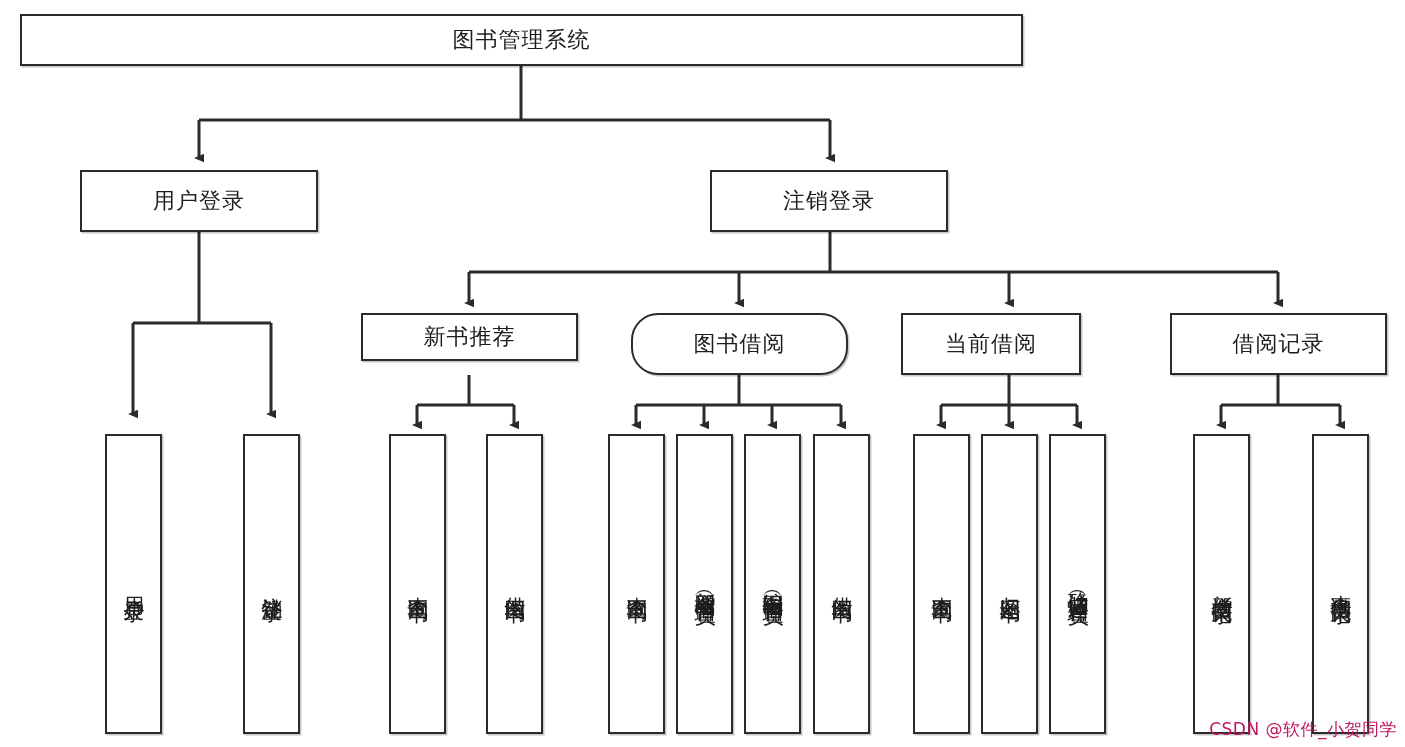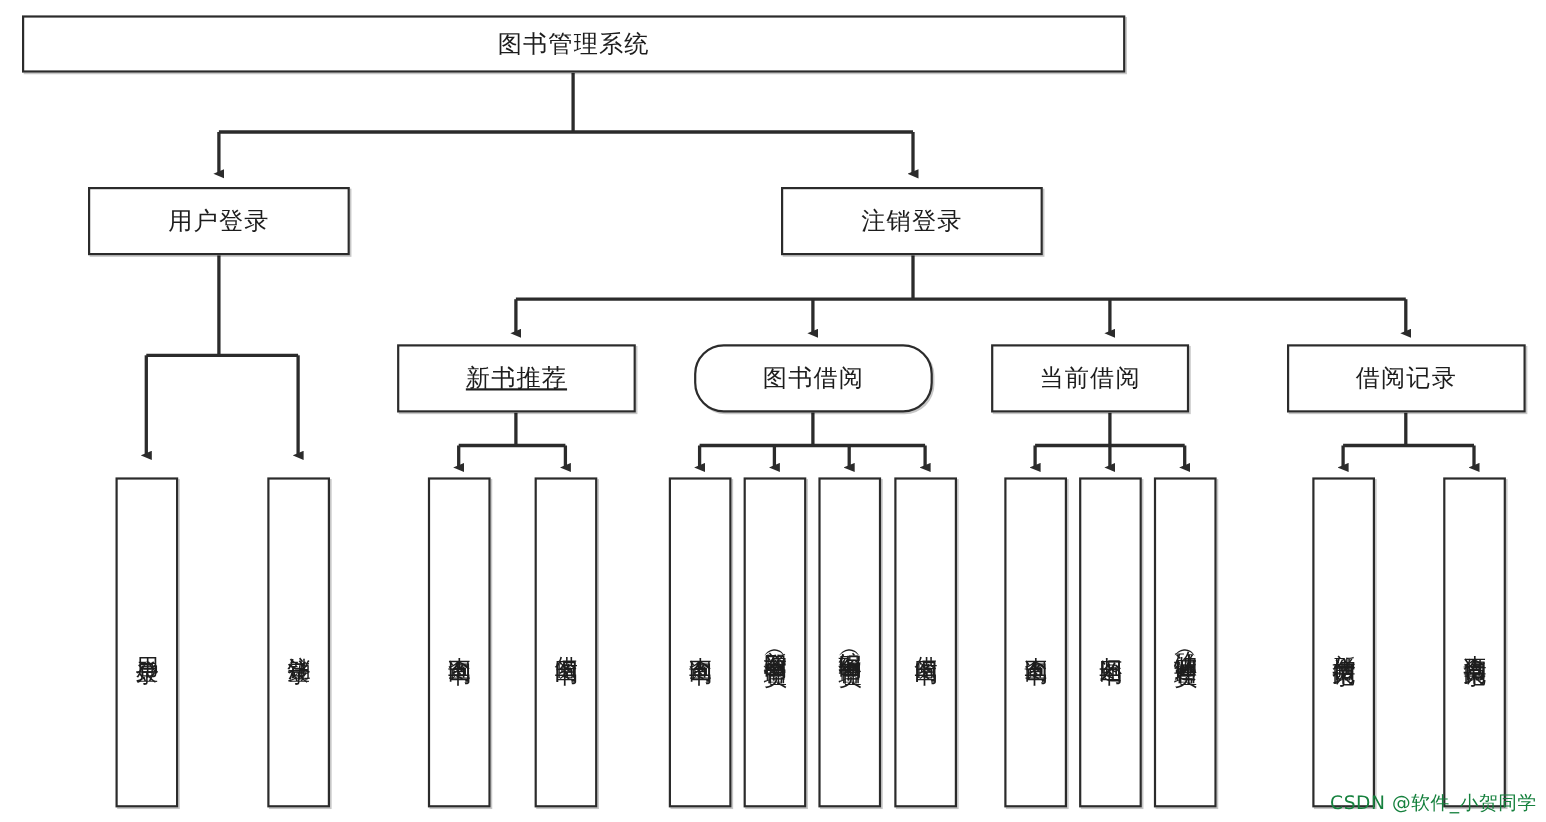--- a/index.html
+++ b/index.html
@@ -48,21 +48,21 @@
     line-height: 1.18;
     letter-spacing: 2px;
     white-space: nowrap;
     color: #1d1d1d;
   }
   .watermark {
     position: absolute;
     right: 8px;
     bottom: 6px;
     font-size: 17px;
-    color: #15803d;
+    color: #be185d;
     letter-spacing: 0.5px;
     white-space: nowrap;
   }
 </style>
 </head>
 <body>
 
 <div id="canvas">
 
   <svg class="wires" viewBox="0 0 1405 747">
@@ -121,21 +121,21 @@
     <span>图书管理系统</span>
   </div>
 
   <div class="node h" style="left:80px; top:170px; width:238px; height:62px;">
     <span>用户登录</span>
   </div>
   <div class="node h" style="left:710px; top:170px; width:238px; height:62px;">
     <span>注销登录</span>
   </div>
 
-  <div class="node h" style="left:361px; top:313px; width:217px; height:62px;text-decoration:underline;">
+  <div class="node h" style="left:361px; top:313px; width:217px; height:48px;">
     <span>新书推荐</span>
   </div>
   <div class="node h" style="left:631px; top:313px; width:217px; height:62px;border-radius:27px;">
     <span>图书借阅</span>
   </div>
   <div class="node h" style="left:901px; top:313px; width:180px; height:62px;">
     <span>当前借阅</span>
   </div>
   <div class="node h" style="left:1170px; top:313px; width:217px; height:62px;">
     <span>借阅记录</span>

